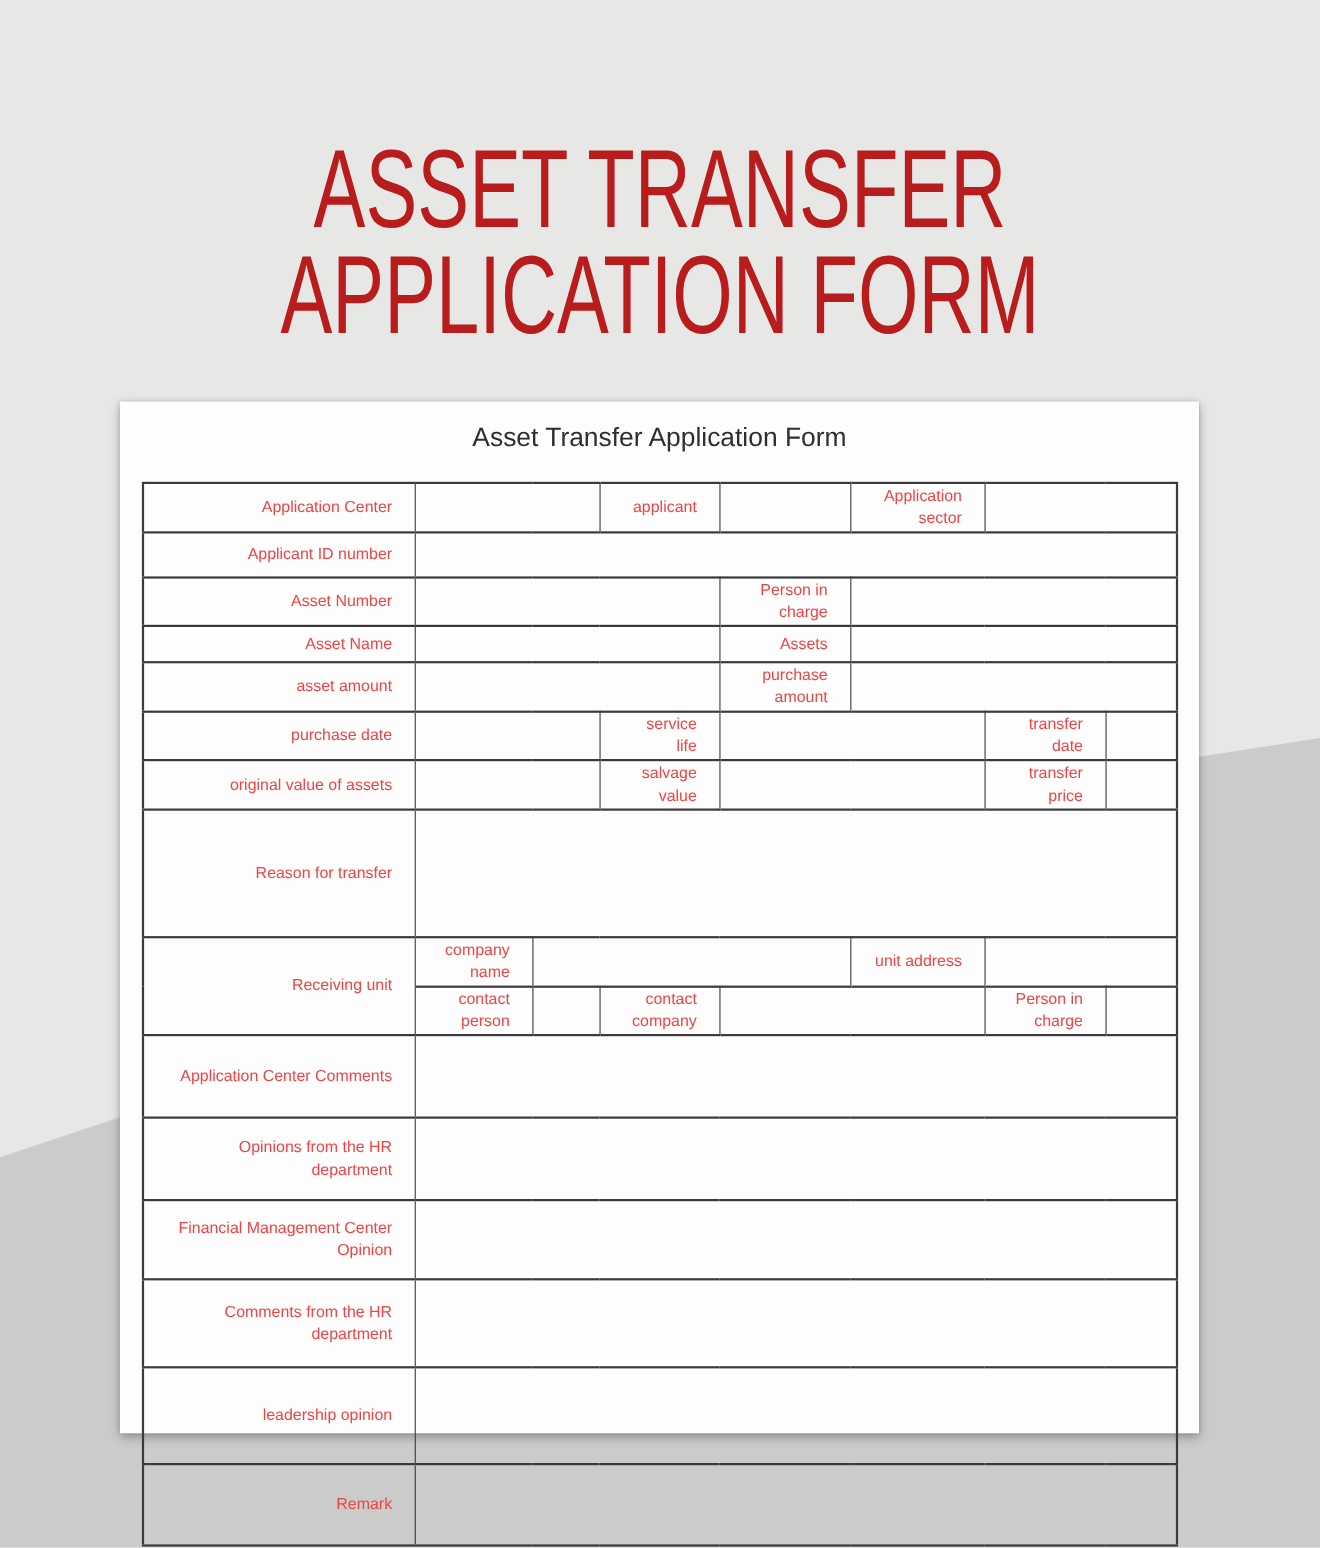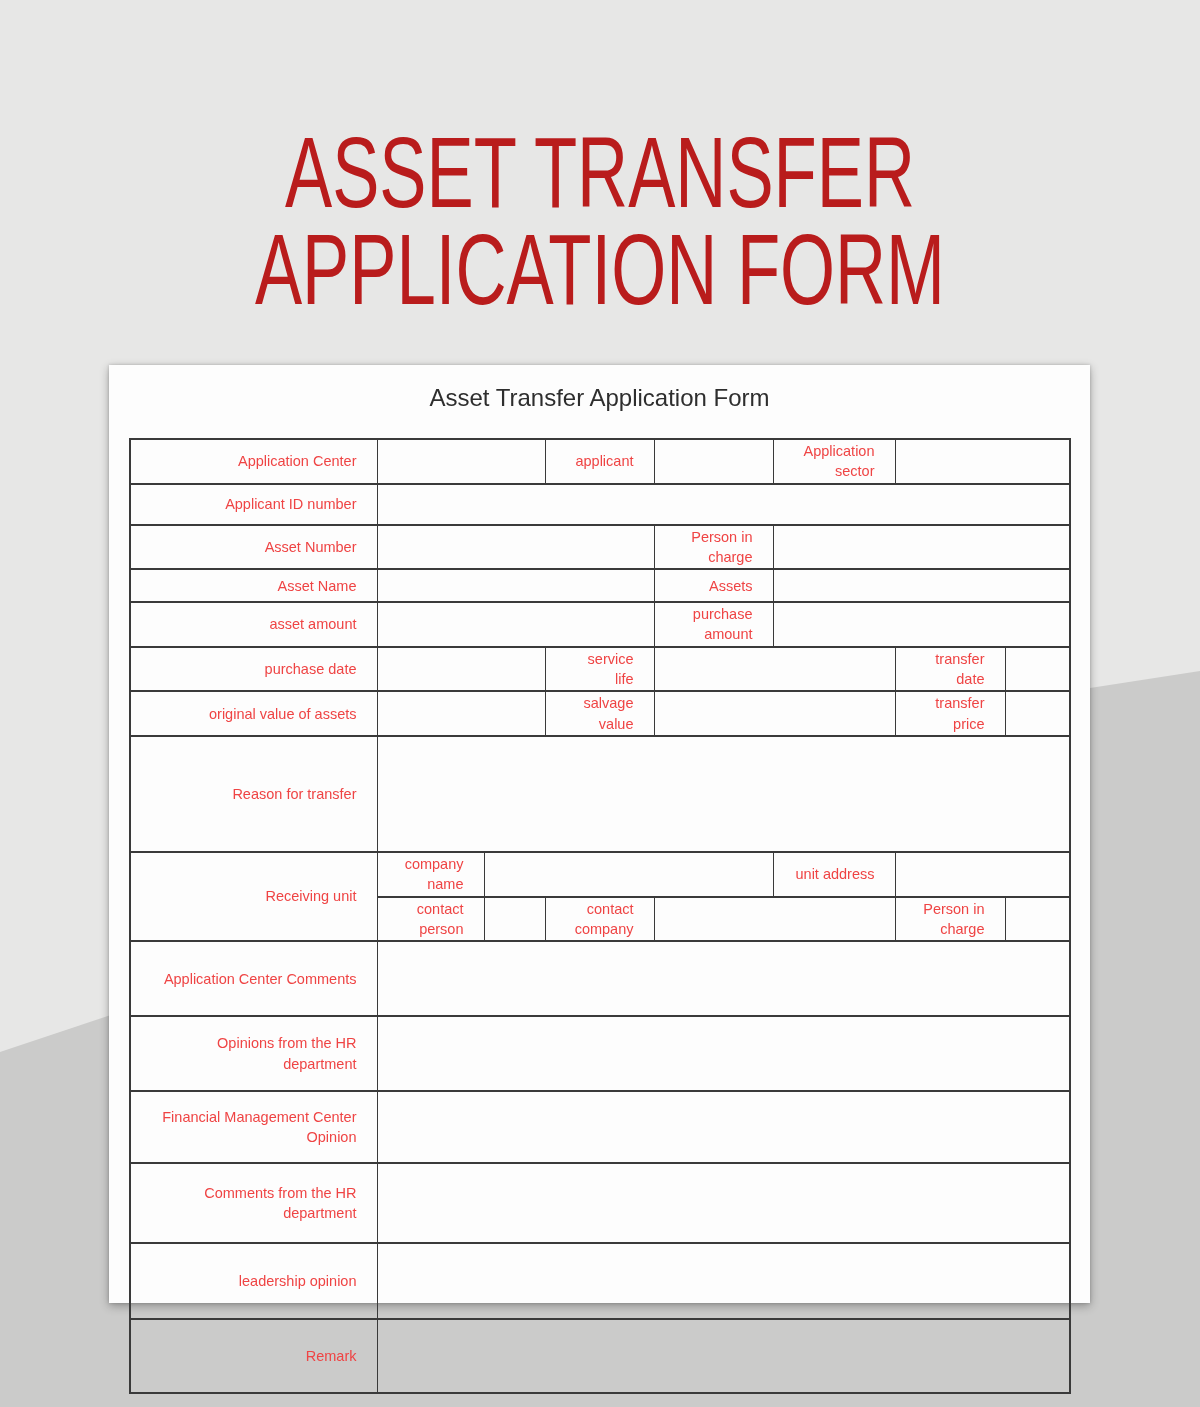--- a/index.html
+++ b/index.html
@@ -142,21 +142,21 @@
         <td colspan="7"></td>
       </tr>
       <tr style="height:72px">
         <td>Financial Management Center Opinion</td>
         <td colspan="7"></td>
       </tr>
       <tr style="height:80px">
         <td>Comments from the HR department</td>
         <td colspan="7"></td>
       </tr>
-      <tr style="height:76px">
+      <tr style="height:88px">
         <td>leadership opinion</td>
         <td colspan="7"></td>
       </tr>
       <tr style="height:74px">
         <td>Remark</td>
         <td colspan="7"></td>
       </tr>
     </tbody>
   </table>
 </div>

